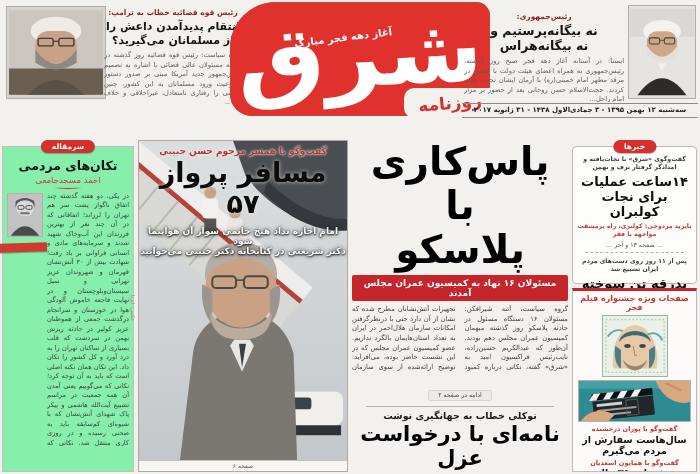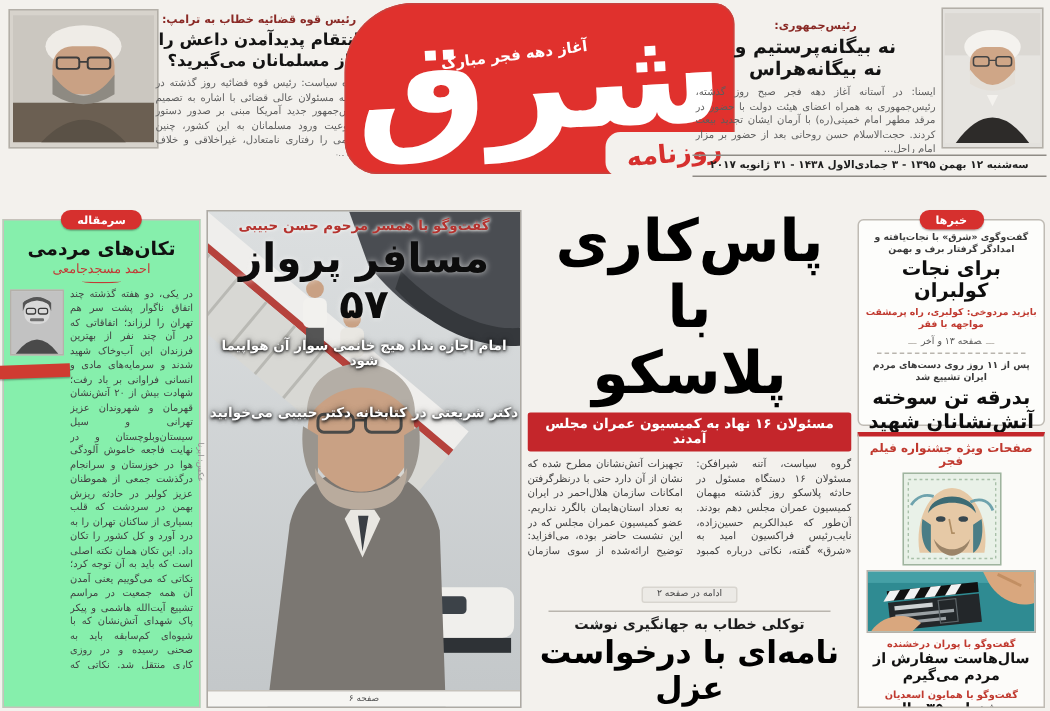--- a/index.html
+++ b/index.html
@@ -43,21 +43,21 @@
   .ed-photo svg { width:100%; height:100%; display:block; }
   .ed-ribbon { position:absolute; left:-4px; top:96px; width:48px; height:9px; background:#cf3b31; transform:rotate(-2deg); box-shadow:0 1px 1px rgba(0,0,0,.3); }
   .ed-body { font-size:6.6px; line-height:1.44; color:#414141; text-align:justify; height:254px; overflow:hidden; }
 
   
   .feature { left:138px; top:140px; width:210px; height:332px; border:1px solid #aeaaa3; background:#d7dadb; overflow:hidden; }
   .f-photo { position:absolute; inset:0; }
   .f-photo svg { width:100%; height:100%; display:block; }
   .f-kicker { position:relative; margin-top:5px; text-align:center; color:#b5332f; font-weight:bold; font-size:9px; text-shadow:0 0 3px #f2f2f0,0 0 2px #f2f2f0; }
   .f-head { position:relative; text-align:center; font-size:27px; font-weight:bold; color:#0c0c0c; margin-top:1px; text-shadow:0 0 4px rgba(250,250,248,.7); }
-  .f-subs { position:relative; margin-top:7px; display:flex; flex-direction:column; gap:25px; }
+  .f-subs { position:relative; margin-top:7px; display:flex; flex-direction:column; gap:0; }
   .f-sub { color:#fff; font-weight:bold; font-size:9px; text-align:center; text-shadow:0 1px 2px rgba(20,20,20,.9),0 0 5px rgba(20,20,20,.65),0 0 2px rgba(20,20,20,.8); }
   .f-caption { position:absolute; bottom:0; left:0; right:0; height:11px; background:#f6f5f2; border-top:1px solid #c6c2bb; font-size:6px; color:#555; text-align:center; line-height:10px; }
   .f-credit { left:130px; top:295px; writing-mode:vertical-rl; font-size:5.5px; color:#8d8d8d; letter-spacing:1px; }
 
   
   .lead { left:352px; top:140px; width:216px; height:332px; overflow:hidden; }
   .lead-head { text-align:center; font-weight:bold; color:#000; font-size:39px; line-height:1.13; letter-spacing:-1px; }
   .lead-bar { margin-top:3px; background:#c4262b; color:#fff; font-size:9px; font-weight:bold; text-align:center; padding:2.5px 0 3.5px; border-radius:2px; }
   .lead-body { margin-top:4px; column-count:2; column-gap:9px; font-size:6.8px; line-height:1.42; color:#414141; text-align:justify; height:74px; overflow:hidden; }
   .more { text-align:center; margin-top:3px; }
@@ -236,20 +236,21 @@
 
     <div class="letter-kicker">توکلی خطاب به جهانگیری نوشت</div>
     <div class="letter-head">نامه‌ای با درخواست عزل</div>
 
   </div>
 
   <div class="abs news-box">
     <div class="tab">خبرها</div>
     <div class="sb-pad">
       <div class="sb-kicker">گفت‌وگوی «شرق» با نجات‌یافته و امدادگر گرفتار برف و بهمن</div>
+      <div class="sb-head">۱۴ساعت عملیات</div>
       <div class="sb-head" style="margin-top:0;">برای نجات کولبران</div>
       <div class="sb-sub">بایزید مردوخی: کولبری، راه پرمشقت مواجهه با فقر</div>
       <div class="sb-page">صفحه ۱۳ و آخر</div>
     </div>
     <div class="sb-div"></div>
     <div class="sb-pad" style="padding-top:0;">
       <div class="sb-kicker">پس از ۱۱ روز روی دست‌های مردم ایران تشییع شد</div>
       <div class="sb-head">بدرقه تن سوخته</div>
       <div class="sb-head" style="margin-top:0;">آتش‌نشانان شهید</div>
       <div class="sb-page">صفحه ۱۷</div>

